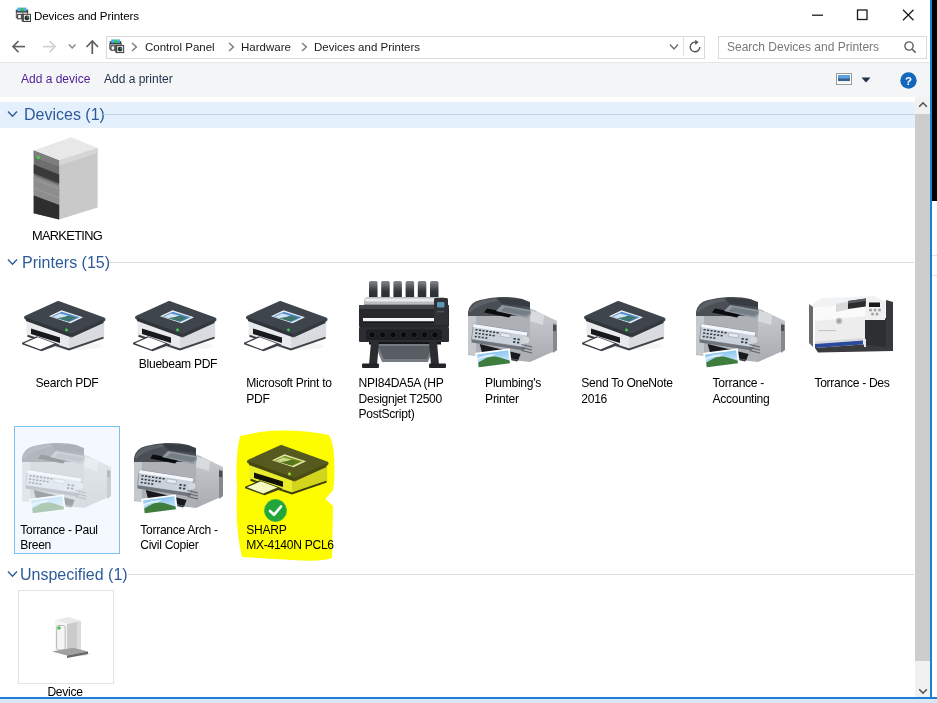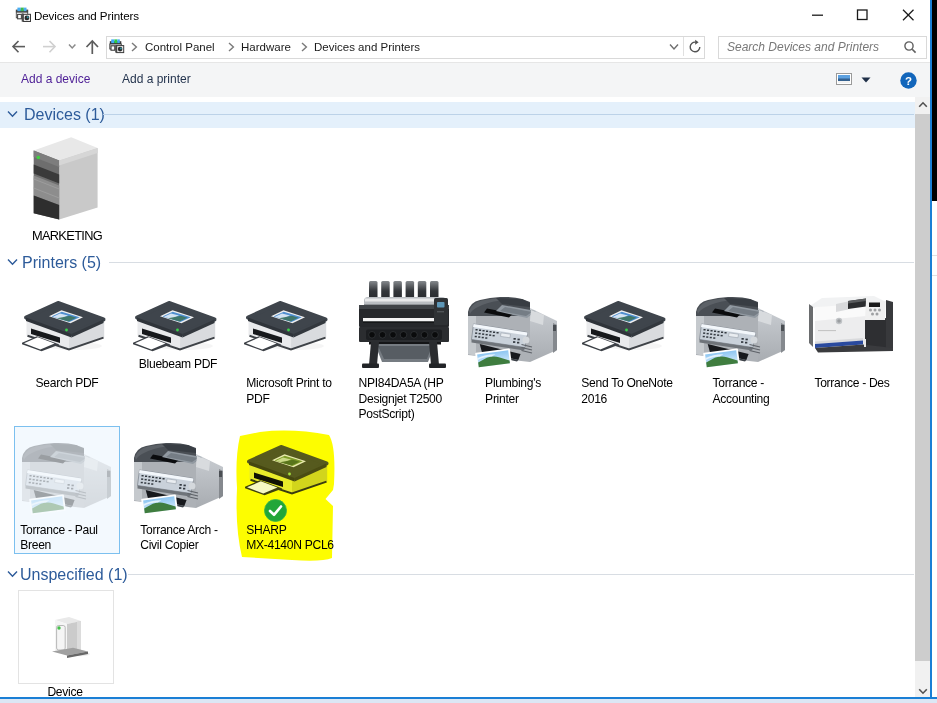--- a/index.html
+++ b/index.html
@@ -79,29 +79,29 @@
 <svg class="abs" style="left:668px;top:43px" width="12" height="8" viewBox="0 0 12 8">
     <path d="M2,1.5 L6,6 L10,1.5" stroke="#6e6e6e" stroke-width="1.4" fill="none"></path>
   </svg>
 <div class="abs" style="left:683px;top:37px;width:1px;height:19px;background:#e0e0e0;"></div>
 <svg class="abs" style="left:687px;top:39px" width="16" height="16" viewBox="0 0 16 16">
   <path d="M12.8,8 A4.8,4.8 0 1 1 8.6,3.2" stroke="#525252" stroke-width="1.4" fill="none"></path>
   <path d="M8.2,0.8 L11.6,3.2 L8.2,5.8 Z" fill="#525252"></path>
 </svg>
 
 <div class="abs" style="left:718px;top:36px;width:207px;height:21px;border:1px solid #d9d9d9;background:#fff;"></div>
-<div class="abs" style="left:727px;top:40px;font-size:12px;color:#787878;font-style:italic;">Search Devices and Printers</div>
+<div class="abs" style="left:727px;top:40px;font-size:12px;color:#787878;">Search Devices and Printers</div>
 <svg class="abs" style="left:903px;top:40px" width="14" height="14" viewBox="0 0 14 14">
   <circle cx="6" cy="6" r="4.1" stroke="#5f5f5f" stroke-width="1.4" fill="none"></circle>
   <line x1="9.2" y1="9.2" x2="12.6" y2="12.6" stroke="#5f5f5f" stroke-width="1.6"></line>
 </svg>
 
 <div class="abs" style="left:0;top:62px;width:931px;height:35px;background:#f4f5f6;border-top:1px solid #e6e6e6;box-sizing:border-box;"></div>
 <div class="abs" style="left:21px;top:72px;font-size:12px;color:#4c1d95;">Add a device</div>
-<div class="abs" style="left:122px;top:72px;font-size:12px;color:#24344e;">Add a printer</div>
+<div class="abs" style="left:104px;top:72px;font-size:12px;color:#24344e;">Add a printer</div>
 <svg class="abs" style="left:836px;top:73px" width="16" height="12" viewBox="0 0 16 12">
   <rect x="0.5" y="0.5" width="15" height="11" fill="#fff" stroke="#9a9a9a"></rect>
   <rect x="2" y="2" width="12" height="6" fill="#5da1e0"></rect>
   <rect x="2" y="5.5" width="12" height="2.5" fill="#35618f"></rect>
   <rect x="2" y="8" width="12" height="2" fill="#f2f2f2"></rect>
 </svg>
 <svg class="abs" style="left:861px;top:77px" width="10" height="6" viewBox="0 0 10 6">
     <path d="M0.5,0.5 L9.5,0.5 L5,5.5 Z" fill="#1f3048"></path>
   </svg>
 <svg class="abs" style="left:899.5px;top:72px" width="17" height="17" viewBox="0 0 17 17">
@@ -127,21 +127,21 @@
   <polygon points="0.7,50.5 26.2,60.4 26.2,61.4 0.7,51.5" fill="#9d9d9d"></polygon>
   <polygon points="26.2,23.4 64.6,10.9 64.6,16 26.2,28.5" fill="#d6d6d6"></polygon>
   <polygon points="0.7,58.6 26.2,68 26.2,82.6 0.7,76.3" fill="#2e2e2e"></polygon>
   <circle cx="5.3" cy="20.5" r="1.8" fill="#3ed23e"></circle>
 </svg>
 <div class="abs lbl" style="left:14px;top:228.2px;width:106px;font-size:12.8px;letter-spacing:-0.65px;">MARKETING</div>
 
 <svg class="abs" style="left:7px;top:258px" width="11" height="8" viewBox="0 0 11 8">
     <path d="M1,1.5 L5.5,6.3 L10,1.5" stroke="#2d5b9a" stroke-width="1.4" fill="none"></path>
   </svg>
-<div class="abs hdrtxt" style="left:22px;top:254px;">Printers (5)</div>
+<div class="abs hdrtxt" style="left:22px;top:254px;">Printers (15)</div>
 <div class="abs rule" style="left:109px;top:262px;width:805px;background:#d8dde3;"></div>
 
 <svg width="0" height="0" style="position:absolute">
 <defs>
 <linearGradient id="cartg" x1="0" y1="0" x2="0" y2="1">
   <stop offset="0" stop-color="#85898d"></stop>
         <stop offset="0.45" stop-color="#33363a"></stop>
         <stop offset="1" stop-color="#222427"></stop>
 </linearGradient>
 <linearGradient id="skyg" x1="0" y1="0" x2="0" y2="1">

